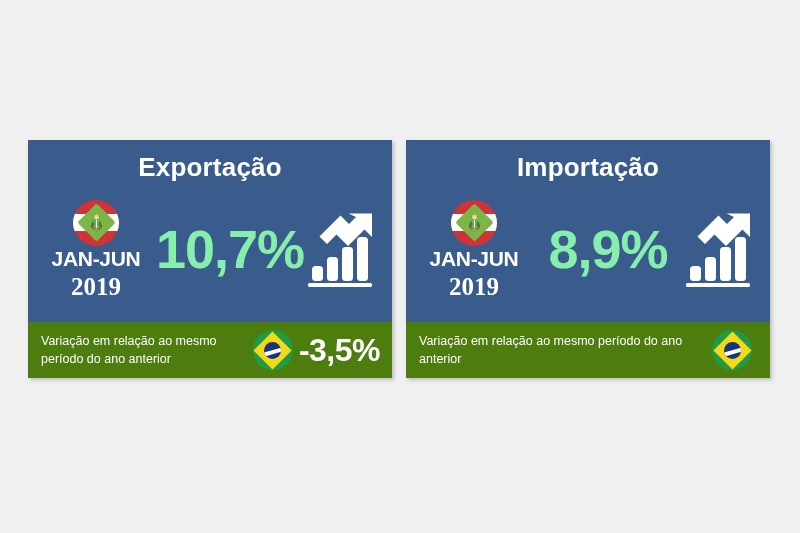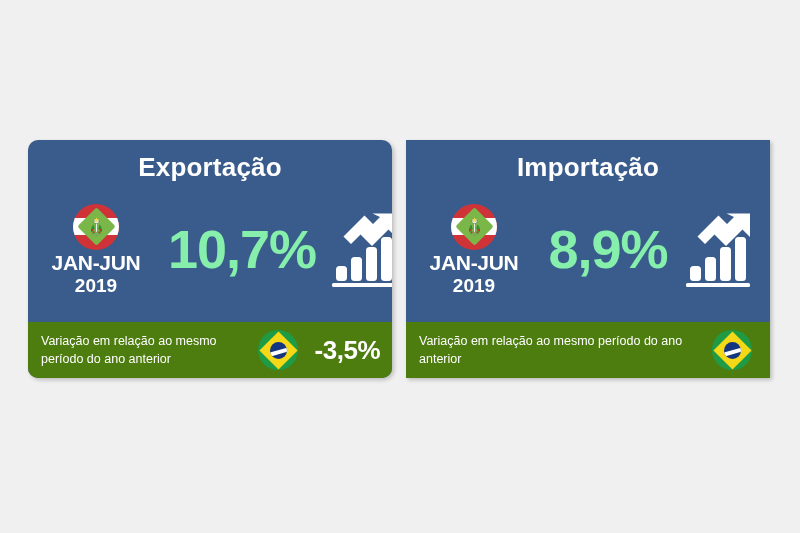--- a/index.html
+++ b/index.html
@@ -27,41 +27,40 @@
     position: absolute;
     top: 140px;
     width: 364px;
     height: 238px;
     background: #3a5c8c;
     box-shadow: 2px 2px 4px rgba(0,0,0,0.22);
     overflow: hidden;
     display: flex;
     flex-direction: column;
   }
-  .panel.left  { left: 28px; border-radius: 10px; }
+  .panel.left  { left: 28px; }
   .panel.right { left: 406px; }
 
   .panel-title {
     color: #ffffff;
     font-size: 26px;
     font-weight: bold;
     text-align: center;
     margin-top: 13px;
     letter-spacing: 0.2px;
     line-height: 1.1;
     flex: 0 0 auto;
   }
 
   .panel-body {
     flex: 1 1 auto;
     position: relative;
     display: flex;
     align-items: center;
     padding: 0 10px 0 8px;
-    gap: 12px;
   }
 
   
   .period-block {
     width: 120px;
     flex: 0 0 auto;
     display: flex;
     flex-direction: column;
     align-items: center;
     margin-top: -2px;
@@ -103,23 +102,24 @@
   .period-label {
     color: #ffffff;
     font-size: 21px;
     font-weight: bold;
     line-height: 1.08;
     letter-spacing: -0.3px;
     white-space: nowrap;
   }
   .period-year {
     color: #ffffff;
-    font-size: 19px;
+    font-size: 25px;
     font-weight: bold;
     line-height: 1.25;
+    font-family: Liberation Serif, serif;
   }
 
   
   .big-value {
     flex: 1 1 auto;
     color: #86efac;
     font-size: 54px;
     font-weight: bold;
     text-align: center;
     letter-spacing: -1px;
@@ -184,21 +184,21 @@
     position: absolute;
     left: -3px; top: 8px;
     width: 24px; height: 4px;
     background: #ffffff;
     transform: rotate(-16deg);
     border-radius: 2px;
   }
   .footer-value {
     flex: 0 0 auto;
     color: #ffffff;
-    font-size: 26px;
+    font-size: 32px;
     font-weight: bold;
     letter-spacing: -0.5px;
     white-space: nowrap;
     min-width: 76px;
     text-align: right;
   }
 </style>
 </head>
 <body>
 

